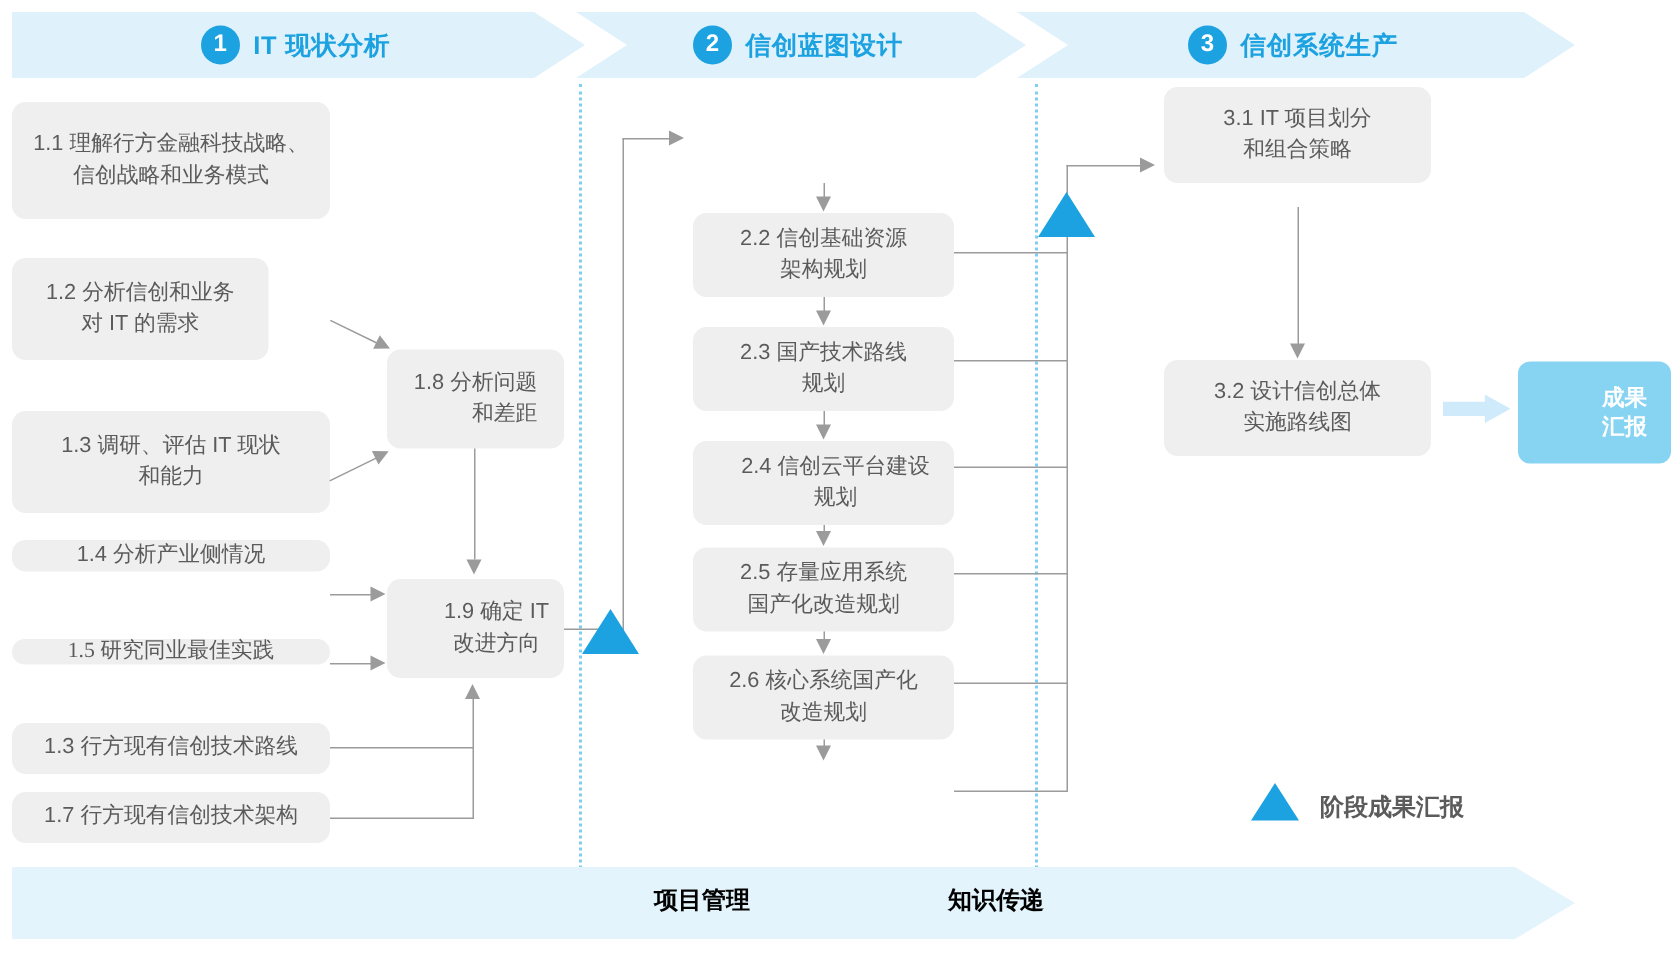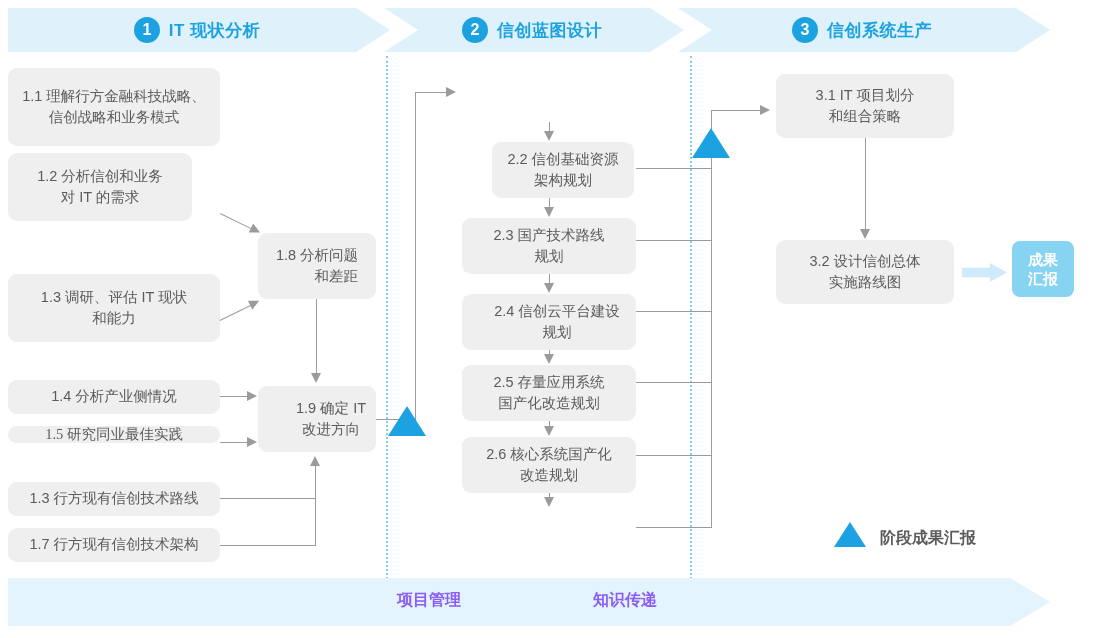--- a/index.html
+++ b/index.html
@@ -52,24 +52,25 @@
     position:absolute;
     left:8px;top:578px;
     width:1042px;height:48px;
     background:#e3f4fc;
     -webkit-clip-path:polygon(0 0, calc(100% - 40px) 0, 100% 50%, calc(100% - 40px) 100%, 0 100%);
     clip-path:polygon(0 0, calc(100% - 40px) 0, 100% 50%, calc(100% - 40px) 100%, 0 100%);
   }
   .bottom-label{
     position:absolute;
     top:590px;
-    color:#8b5cf6;
+    color:#000000;
     font-size:16px;
     font-weight:bold;
     white-space:nowrap;
+    margin-left:39px;
   }
 
   
   .vdash{
     position:absolute;
     width:0;
     border-left:2px dotted #7fcdf0;
   }
 
   
@@ -193,55 +194,55 @@
       <div class="phase-num">3</div>
       <div class="phase-label">信创系统生产</div>
     </div>
   </div>
 
   <div class="vdash" style="left:386px;top:56px;height:523px;"></div>
   <div class="vdash" style="left:690px;top:56px;height:523px;"></div>
 
   <div class="box" style="left:8px;top:68px;width:212px;height:78px;">1.1 理解行方金融科技战略、
 信创战略和业务模式</div>
-  <div class="box" style="left:8px;top:153px;width:184px;height:68px;">1.2 分析信创和业务
+  <div class="box" style="left:8px;top:172px;width:171px;height:68px;">1.2 分析信创和业务
 对 IT 的需求</div>
   <div class="box" style="left:8px;top:274px;width:212px;height:68px;">1.3 调研、评估 IT 现状
 和能力</div>
-  <div class="box" style="left:8px;top:380px;width:212px;height:34px;">1.4 分析产业侧情况</div>
+  <div class="box" style="left:8px;top:360px;width:212px;height:21px;">1.4 分析产业侧情况</div>
   <div class="box" style="left:8px;top:426px;width:212px;height:17px;font-family:Liberation Serif, serif;">1.5 研究同业最佳实践</div>
   <div class="box" style="left:8px;top:482px;width:212px;height:34px;">1.3 行方现有信创技术路线</div>
   <div class="box" style="left:8px;top:528px;width:212px;height:34px;">1.7 行方现有信创技术架构</div>
 
   <div class="box" style="left:258px;top:233px;width:118px;height:66px;text-align:right;">1.8 分析问题
 和差距</div>
   <div class="box" style="left:258px;top:386px;width:118px;height:66px;padding-left:36px;">1.9 确定 IT
 改进方向</div>
 
-  <div class="box" style="left:462px;top:142px;width:142px;height:56px;margin-left:30px;">2.2 信创基础资源
+  <div class="box" style="left:462px;top:142px;width:174px;height:56px;">2.2 信创基础资源
 架构规划</div>
   <div class="box" style="left:462px;top:218px;width:174px;height:56px;">2.3 国产技术路线
 规划</div>
   <div class="box" style="left:462px;top:294px;width:174px;height:56px;padding-left:24px;">2.4 信创云平台建设
 规划</div>
   <div class="box" style="left:462px;top:365px;width:174px;height:56px;">2.5 存量应用系统
 国产化改造规划</div>
   <div class="box" style="left:462px;top:437px;width:174px;height:56px;">2.6 核心系统国产化
 改造规划</div>
 
-  <div class="box" style="left:776px;top:74px;width:178px;height:64px;">3.1 IT 项目划分
+  <div class="box" style="left:776px;top:58px;width:178px;height:64px;">3.1 IT 项目划分
 和组合策略</div>
   <div class="box" style="left:776px;top:240px;width:178px;height:64px;">3.2 设计信创总体
 实施路线图</div>
 
   <div class="fatarrow" style="left:962px;top:263px;width:45px;height:19px;
               -webkit-clip-path:polygon(0 25%, 62% 25%, 62% 0, 100% 50%, 62% 100%, 62% 75%, 0 75%);
               clip-path:polygon(0 25%, 62% 25%, 62% 0, 100% 50%, 62% 100%, 62% 75%, 0 75%);"></div>
 
-  <div class="badge" style="left:1012px;top:241px;width:62px;height:56px;">成果
+  <div class="badge" style="left:1012px;top:241px;width:62px;height:68px;padding-left:40px;">成果
 汇报</div>
 
   <div class="diag" style="left:220px;top:213px;width:46px;height:2px;transform:rotate(26deg);">
     <div class="stem" style="width:36px;"></div>
     <div class="head" style="left:34px;"></div>
   </div>
 
   <div class="diag" style="left:220px;top:320px;width:46px;height:2px;transform:rotate(-26deg);">
     <div class="stem" style="width:36px;"></div>
     <div class="head" style="left:34px;"></div>

